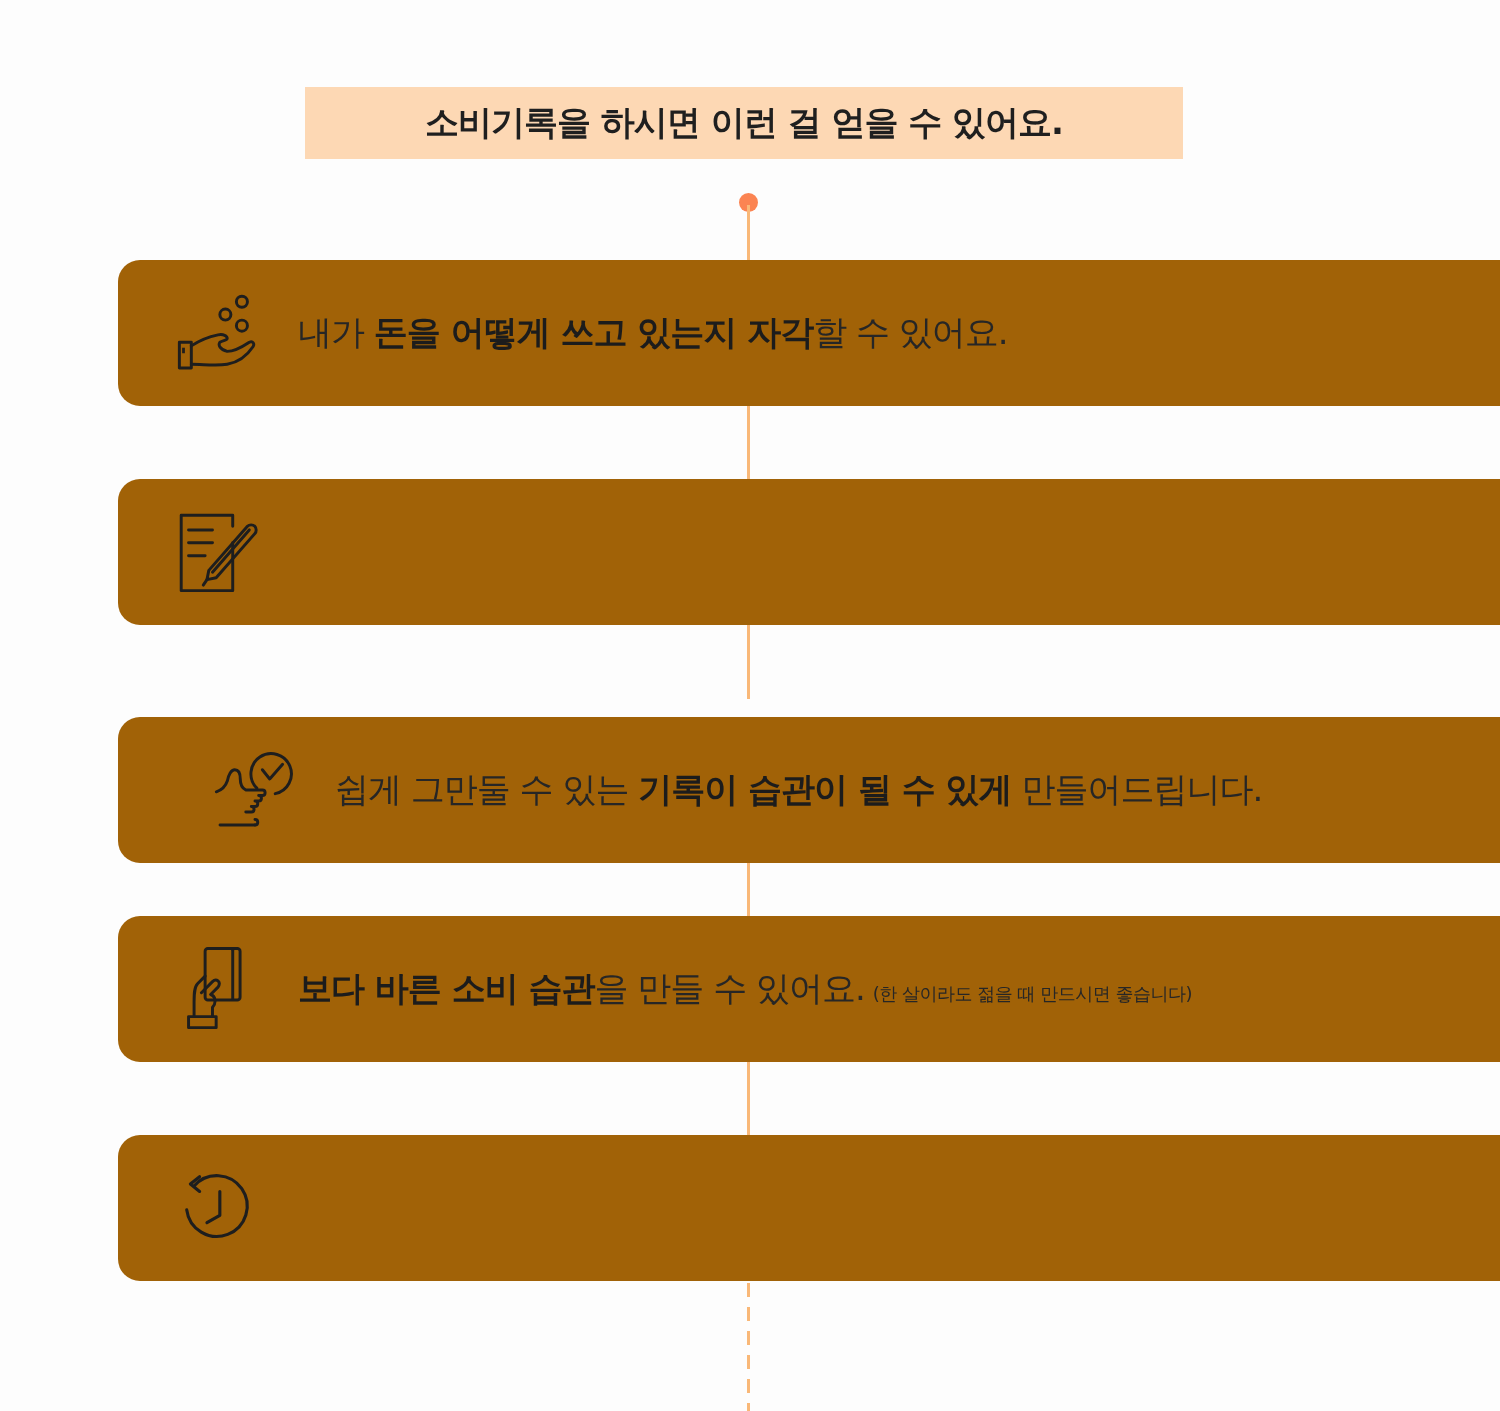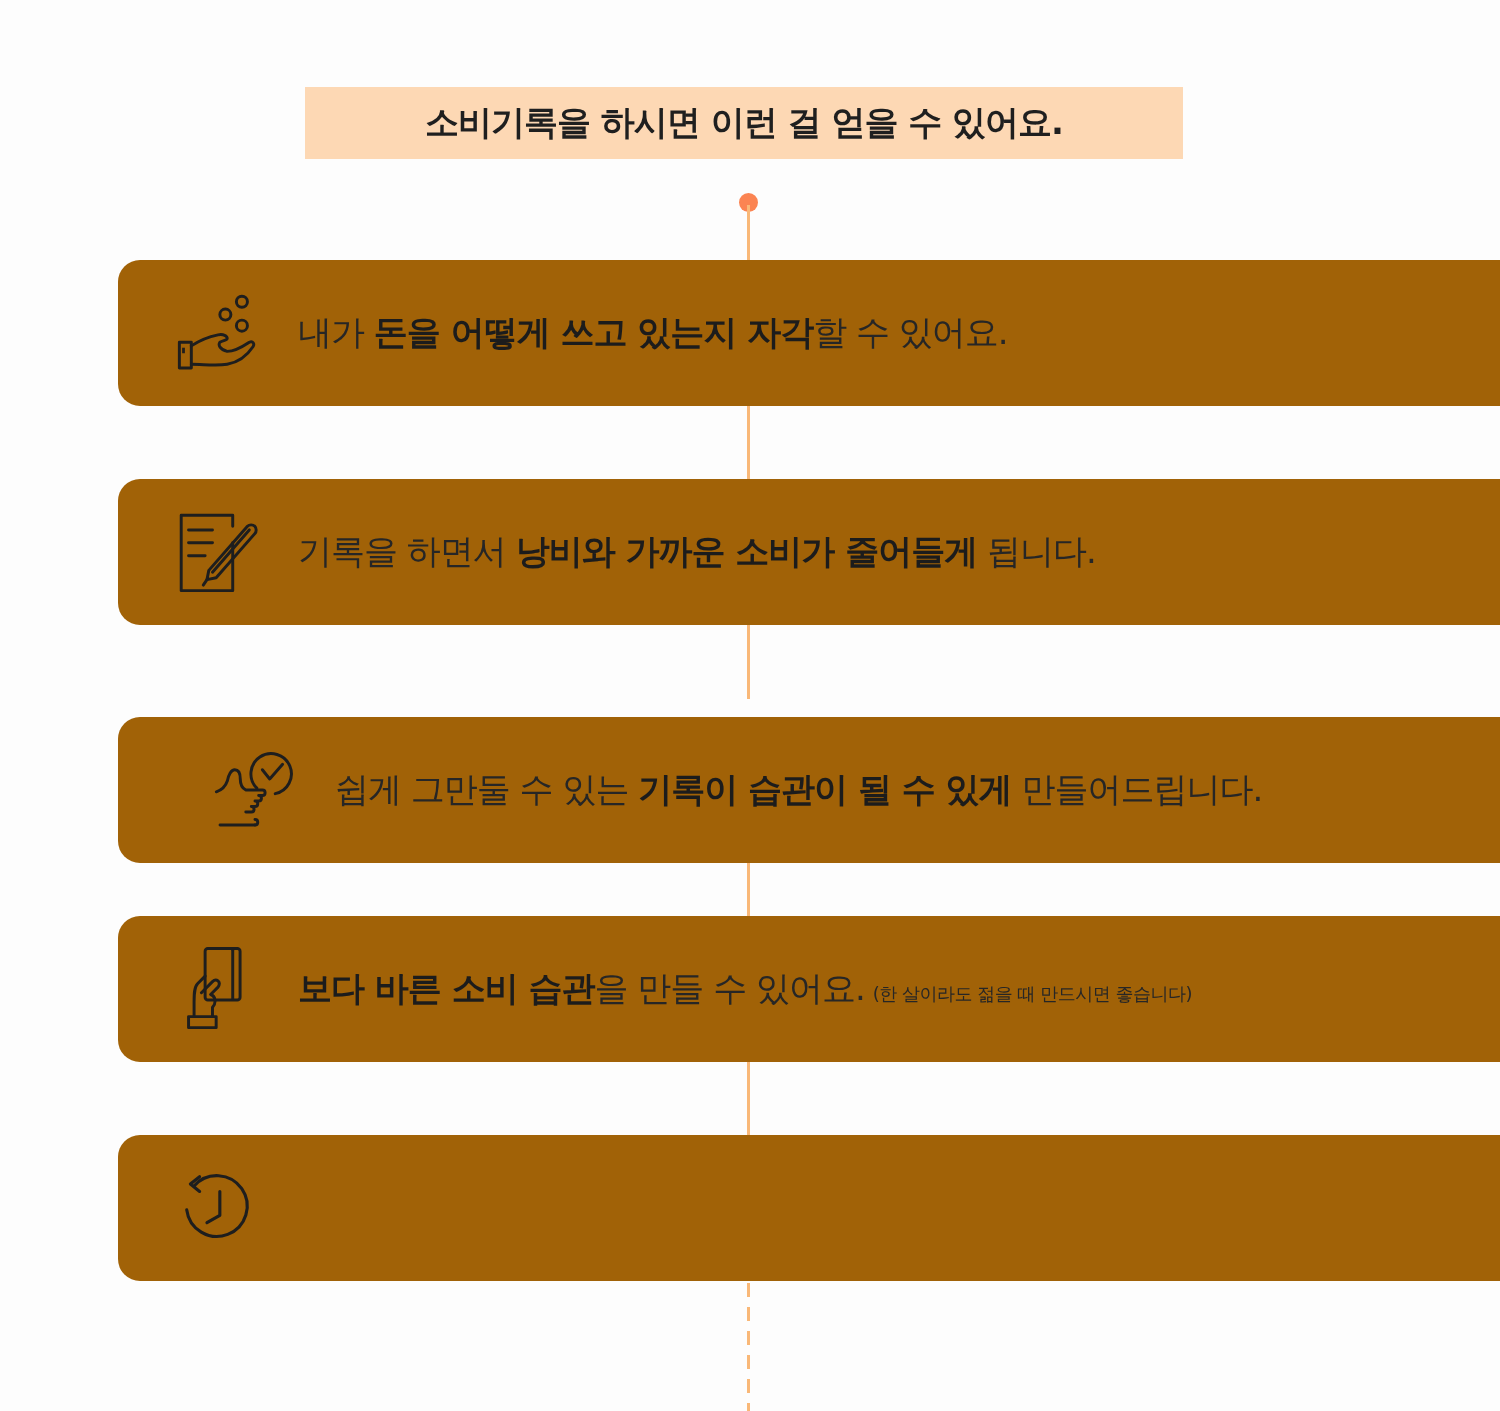--- a/index.html
+++ b/index.html
@@ -77,23 +77,20 @@
     <svg viewBox="0 0 100 100" fill="none" stroke="#1e1e1e" stroke-width="3.2" stroke-linecap="round" stroke-linejoin="round">
       <path d="M66 40 V92 H10 V10 H66 V22"></path>
       <line x1="18" y1="26" x2="44" y2="26"></line>
       <line x1="18" y1="40" x2="44" y2="40"></line>
       <line x1="18" y1="54" x2="36" y2="54"></line>
       <path d="M40 70 L82 22 C84 20 88 20 90 22 C92 24 92 28 90 30 L48 78 L38 80 Z"></path>
       <line x1="84" y1="26" x2="44" y2="72"></line>
       <line x1="38" y1="80" x2="34" y2="86"></line>
     </svg>
   </div>
-  <div class="card-text">
-    <span>기록을 하면서 </span><b>낭비와 가까운 소비가 줄어들게</b><span> 됩니다.</span>
-  </div>
 </div>
 
 <div class="card" style="top:717px;padding-left:37px;">
   <div class="card-icon">
     <svg viewBox="0 0 100 100" fill="none" stroke="#1e1e1e" stroke-width="3.2" stroke-linecap="round" stroke-linejoin="round">
       <path d="M52 48 A22 22 0 1 1 72 54"></path>
       <polyline points="58,28 66,38 80,22"></polyline>
       <path d="M8 52 C14 50 18 46 20 40 C21 34 24 28 28 28 C32 28 34 32 34 38 C34 44 36 48 40 50 L58 50 C62 50 62 56 58 56 L54 56 C58 56 58 62 54 62 L50 62 C54 62 54 68 50 68 L46 68 C50 68 50 74 46 74 L40 74"></path>
       <line x1="12" y1="88" x2="50" y2="88"></line>
       <path d="M50 88 C54 88 54 82 50 82"></path>

